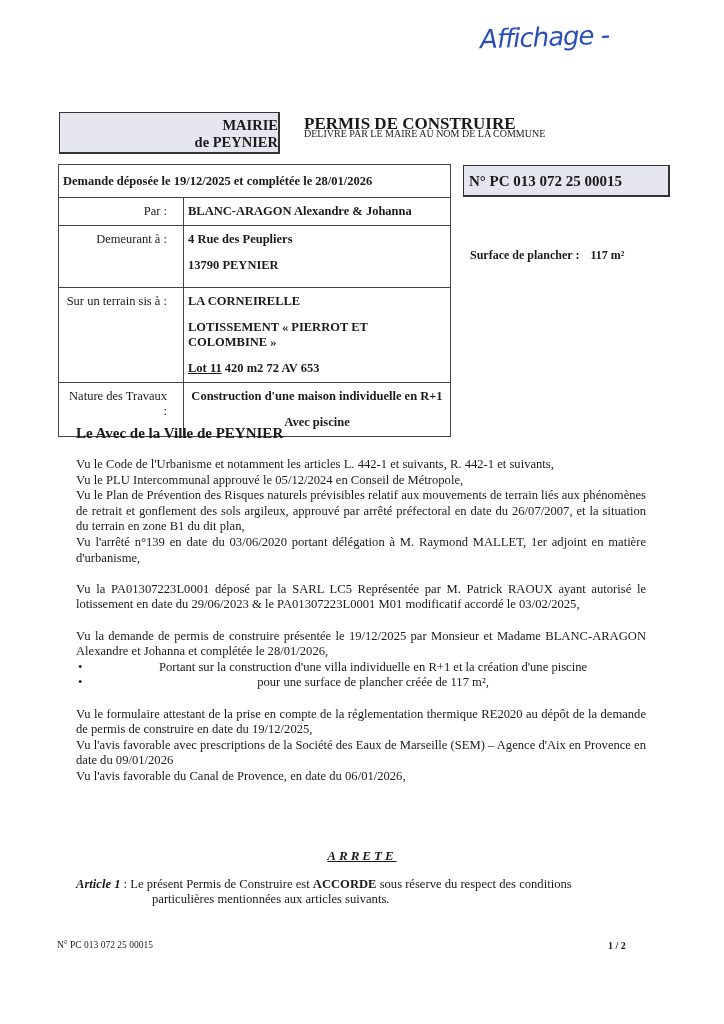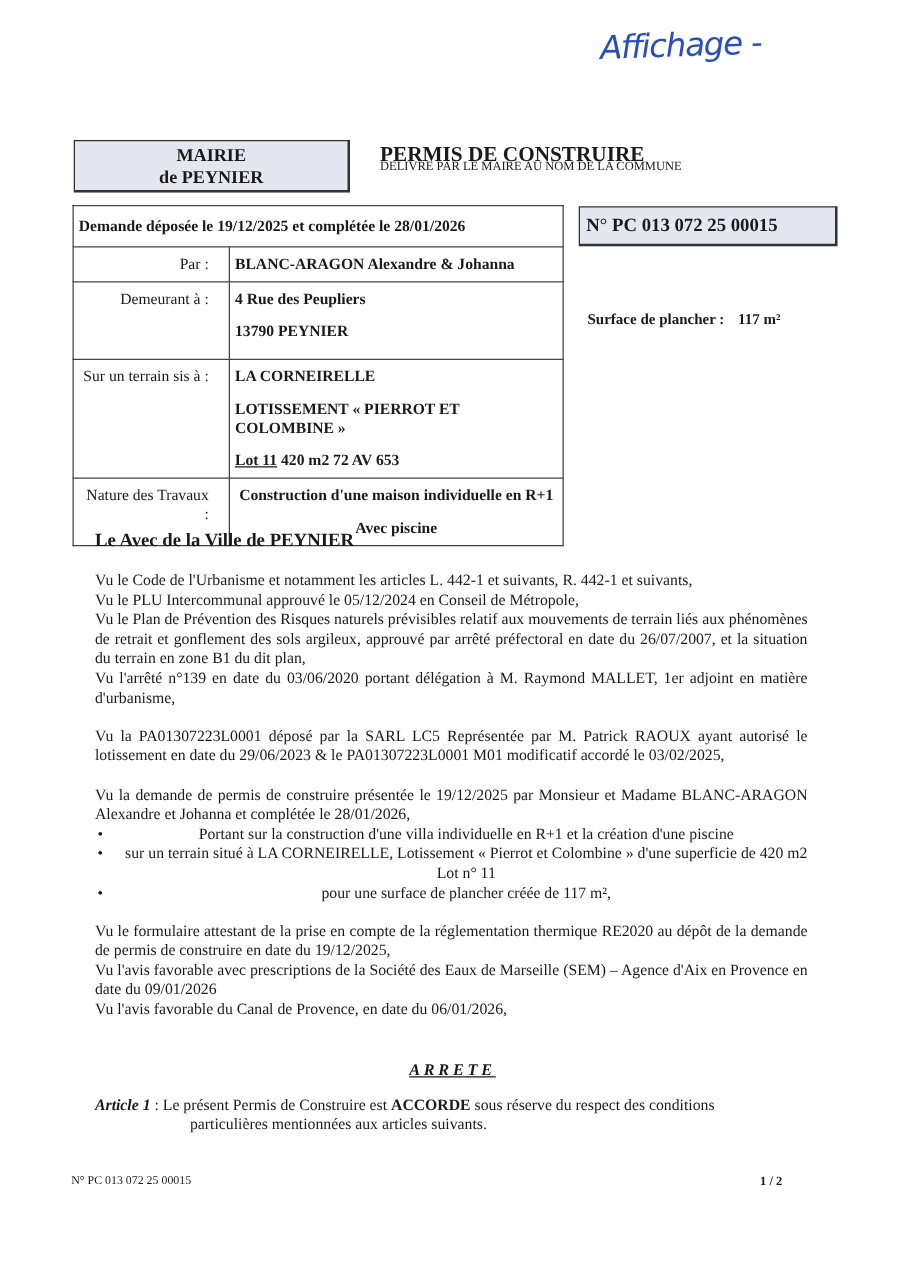--- a/index.html
+++ b/index.html
@@ -10,21 +10,21 @@
   }
   .abs { position: absolute; }
   .handwritten {
     left: 480px; top: 22px; font-family: "DejaVu Sans", sans-serif;
     font-size: 26px; color: #2a4fb8; font-style: italic; letter-spacing: -1px;
     transform: rotate(-2deg);
   }
   .mairie-box {
     left: 59px; top: 112px; width: 221px; height: 42px;
     background: #e6e6f0; border: 1.5px solid #333; border-right-width: 2.5px; border-bottom-width: 2.5px;
-    text-align: center; font-weight: bold; font-size: 14.5px; line-height: 17px;
+    text-align: right; font-weight: bold; font-size: 14.5px; line-height: 17px;
     padding-top: 4px; box-sizing: border-box;
   }
   .title-main { left: 304px; top: 114px; font-weight: bold; font-size: 17px; }
   .title-sub { left: 304px; top: 128px; font-weight: normal; font-size: 10px; }
 
   table.req {
     position: absolute; left: 58px; top: 164px; width: 393px;
     border-collapse: collapse; font-size: 12.5px;
   }
   table.req td { border: 1.2px solid #444; vertical-align: top; padding: 0 4px; }
@@ -123,21 +123,20 @@
   <p>Vu le Code de l'Urbanisme et notamment les articles L. 442-1 et suivants, R. 442-1 et suivants,</p>
   <p>Vu le PLU Intercommunal approuvé le 05/12/2024 en Conseil de Métropole,</p>
   <p>Vu le Plan de Prévention des Risques naturels prévisibles relatif aux mouvements de terrain liés aux phénomènes de retrait et gonflement des sols argileux, approuvé par arrêté préfectoral en date du 26/07/2007, et la situation du terrain en zone B1 du dit plan,</p>
   <p>Vu l'arrêté n°139 en date du 03/06/2020 portant délégation à M. Raymond MALLET, 1er adjoint en matière d'urbanisme,</p>
   <div class="gap"></div>
   <p>Vu la PA01307223L0001 déposé par la SARL LC5 Représentée par M. Patrick RAOUX ayant autorisé le lotissement en date du 29/06/2023 &amp; le PA01307223L0001 M01 modificatif accordé le 03/02/2025,</p>
   <div class="gap"></div>
   <p>Vu la demande de permis de construire présentée le 19/12/2025 par Monsieur et Madame BLANC-ARAGON Alexandre et Johanna et complétée le 28/01/2026,</p>
   <ul>
     <li>Portant sur la construction d'une villa individuelle en R+1 et la création d'une piscine</li>
-    <li>sur un terrain situé  à LA CORNEIRELLE, Lotissement « Pierrot et Colombine » d'une superficie de 420 m2 Lot n° 11</li>
     <li>pour une surface de plancher créée de 117 m²,</li>
   </ul>
   <div class="gap"></div>
   <p>Vu le formulaire attestant de la prise en compte de la réglementation thermique RE2020 au dépôt de la demande de permis de construire en date du 19/12/2025,</p>
   <p>Vu l'avis favorable avec prescriptions de la Société des Eaux de Marseille (SEM) – Agence d'Aix en Provence en date du 09/01/2026</p>
   <p>Vu l'avis favorable du Canal de Provence, en date du 06/01/2026,</p>
 </div>
 
 <div class="abs arrete">ARRETE</div>
 

